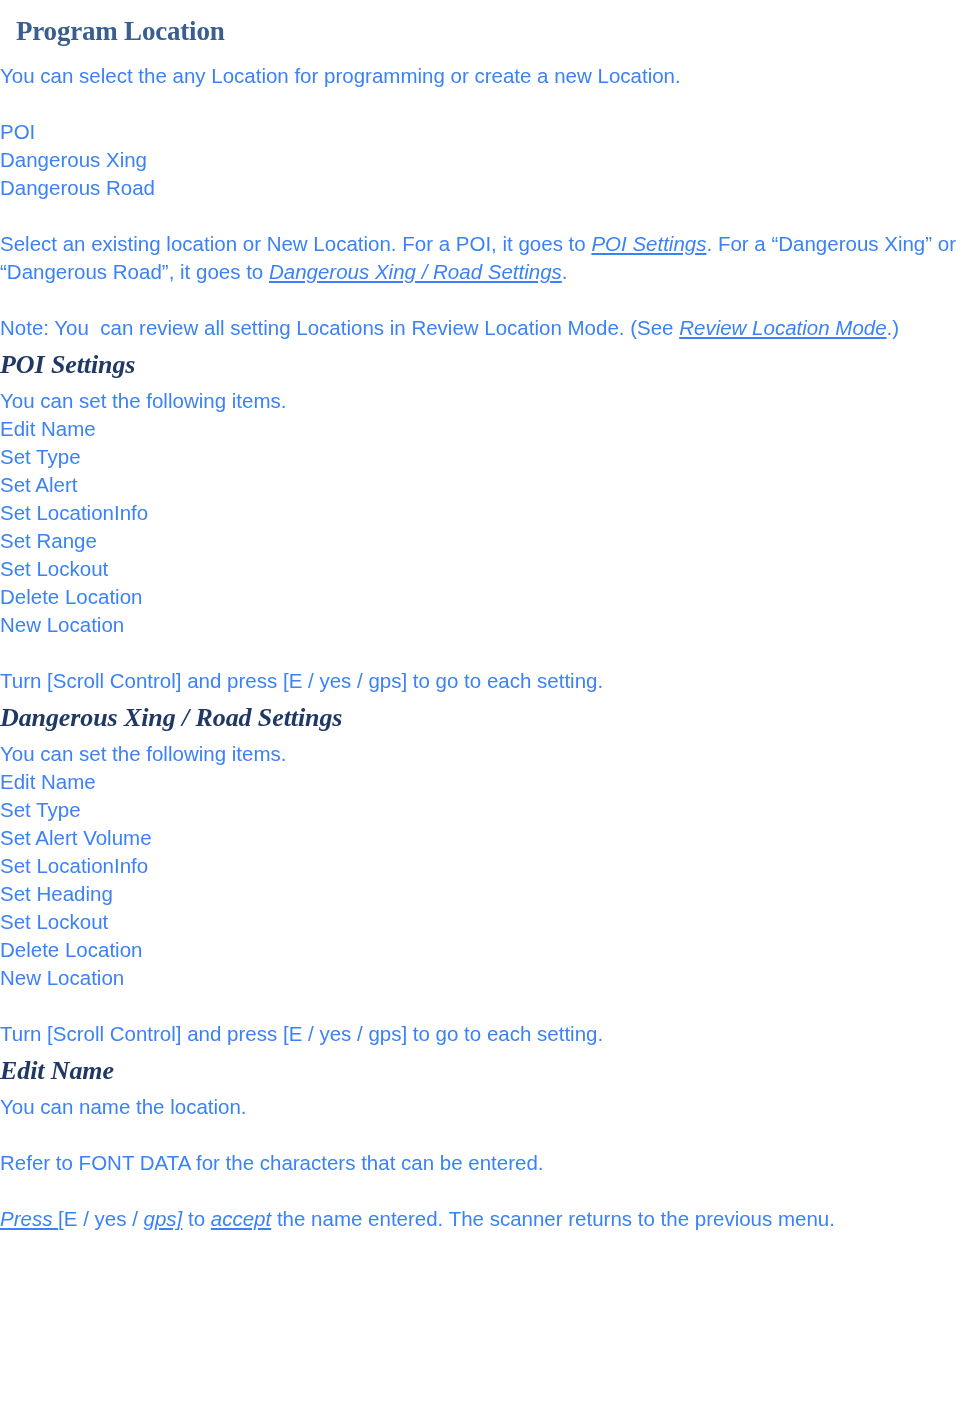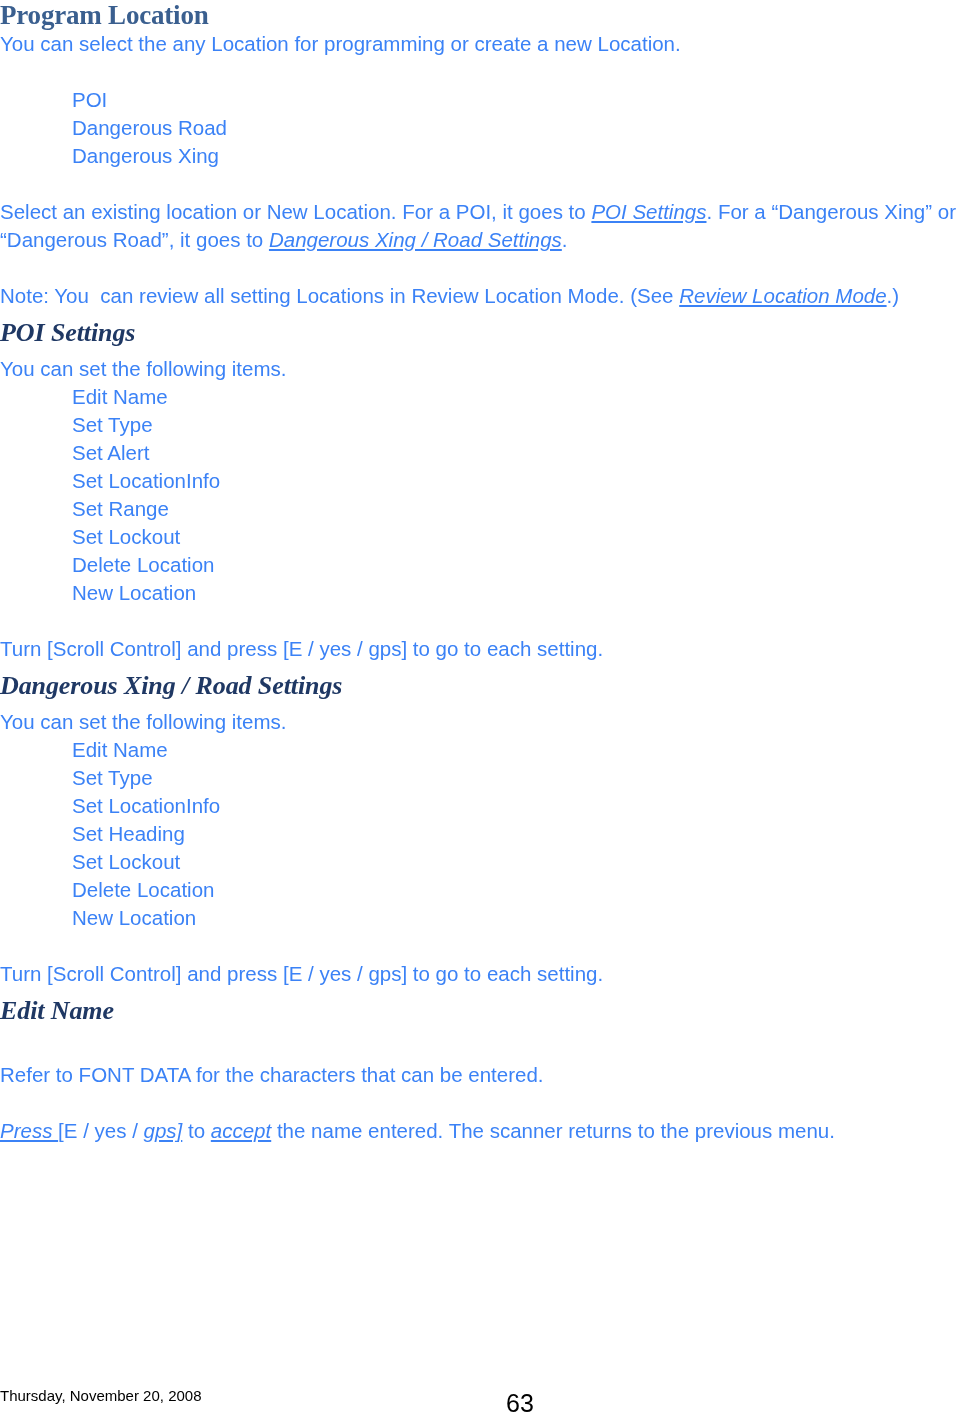--- a/index.html
+++ b/index.html
@@ -32,21 +32,21 @@
   }
   
   h1.h-main {
     font-family: "Liberation Serif", serif;
     font-weight: bold;
     font-style: normal;
     color: #3A5F8F;
     font-size: 27px;
     line-height: 30px;
     margin: 0 0 0 0;
-    padding: 0;
+    padding: 16px;
     letter-spacing: -0.2px;
   }
   h2.h-sub {
     font-family: "Liberation Serif", serif;
     font-weight: bold;
     font-style: italic;
     color: #1F3864;
     font-size: 26px;
     line-height: 30px;
     margin: 0;
@@ -57,21 +57,20 @@
   p.body-line {
     font-family: "Liberation Sans", sans-serif;
     font-size: 20.5px;
     line-height: 28px;
     margin: 0;
     padding: 0;
     color: #3b82f6;
     white-space: pre-wrap;
   }
   p.indent {
-    padding-left: 72px;
   }
   .spacer-sm { height: 28px; }
   .spacer-xs { height: 8px; }
   .spacer-head { height: 7px; }
   .lnk {
     font-style: italic;
     text-decoration: underline;
     text-underline-offset: 2px;
   }
   
@@ -110,22 +109,22 @@
   <div class="content">
 
     <h1 class="h-main">Program Location</h1>
 
     <p class="body-line">You can select the any Location for programming or create a new Location.</p>
 
     <div class="spacer-sm"></div>
 
 
     <p class="body-line indent">POI</p>
+    <p class="body-line indent">Dangerous Xing</p>
     <p class="body-line indent">Dangerous Road</p>
-    <p class="body-line indent">Dangerous Xing</p>
 
     <div class="spacer-sm"></div>
 
     <p class="body-line"><span>Select an existing location or New Location. For a POI, it goes to </span><span class="lnk">POI Settings</span><span>. For a “Dangerous Xing” or “Dangerous Road”, it goes to </span><span class="lnk">Dangerous Xing / Road Settings</span><span>.</span></p>
 
     <div class="spacer-sm"></div>
 
     <p class="body-line"><span>Note: You  can review all setting Locations in Review Location Mode. (See </span><span class="lnk">Review Location Mode</span><span>.)</span></p>
 
     <div class="spacer-xs"></div>
@@ -150,43 +149,41 @@
 
     <div class="spacer-xs"></div>
 
     <h2 class="h-sub">Dangerous Xing / Road Settings</h2>
     <div class="spacer-head"></div>
 
     <p class="body-line">You can set the following items.</p>
 
     <p class="body-line indent">Edit Name</p>
     <p class="body-line indent">Set Type</p>
+    <p class="body-line indent">Set Alert Volume</p>
     <p class="body-line indent">Set LocationInfo</p>
     <p class="body-line indent">Set Heading</p>
     <p class="body-line indent">Set Lockout</p>
     <p class="body-line indent">Delete Location</p>
     <p class="body-line indent">New Location</p>
 
     <div class="spacer-sm"></div>
 
     <p class="body-line">Turn [Scroll Control] and press [E / yes / gps] to go to each setting.</p>
 
     <div class="spacer-xs"></div>
 
     <h2 class="h-sub">Edit Name</h2>
     <div class="spacer-head"></div>
 
+    <p class="body-line">You can name the location.</p>
 
     <div class="spacer-sm"></div>
 
     <p class="body-line">Refer to FONT DATA for the characters that can be entered.</p>
 
     <div class="spacer-sm"></div>
 
     <p class="body-line"><span class="lnk">Press </span><span>[E / yes / </span><span class="lnk">gps]</span><span> to </span><span class="lnk">accept</span><span> the name entered. The scanner returns to the previous menu.</span></p>
 
   </div>
 
-  <div class="footer">
-    <div class="footer-date">Thursday, November 20, 2008</div>
-    <div class="footer-page">63</div>
-  </div>
 </div>
 
 </body></html>

